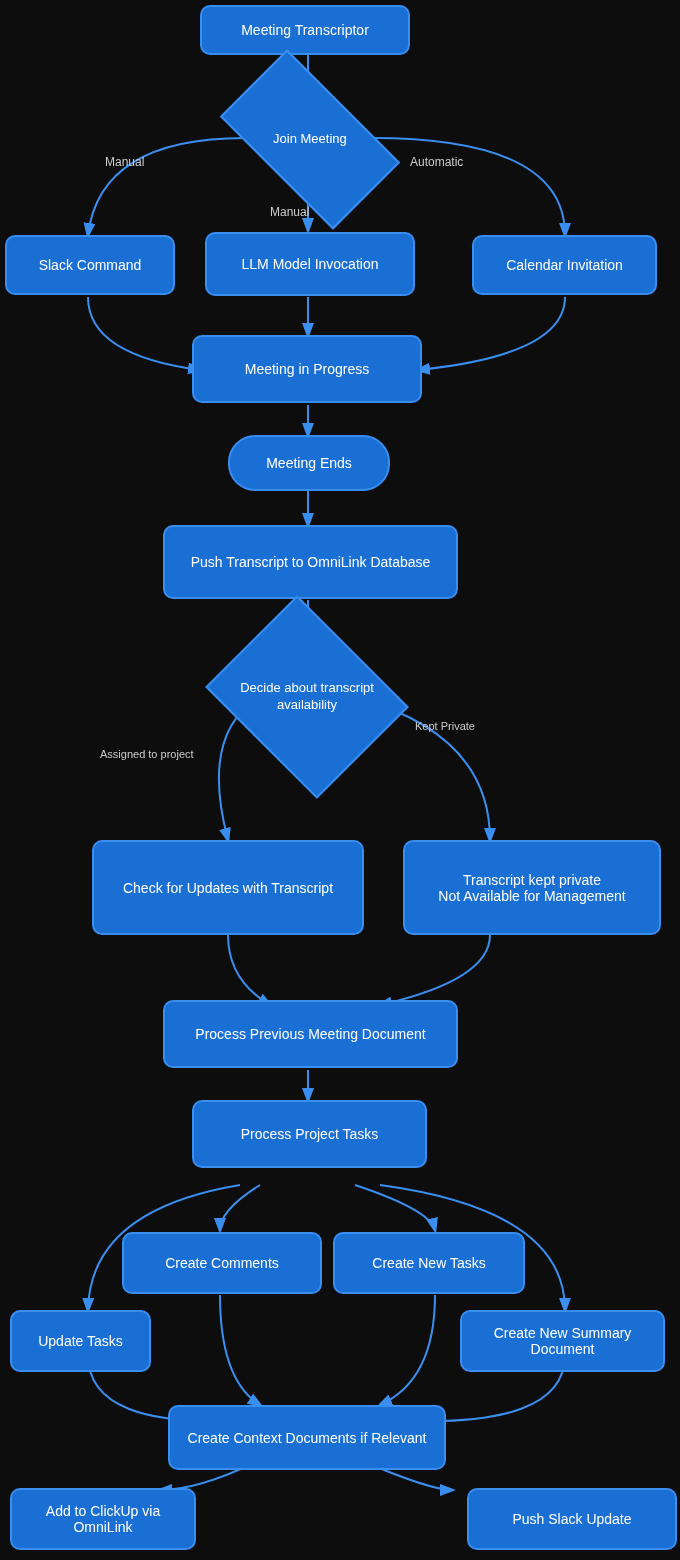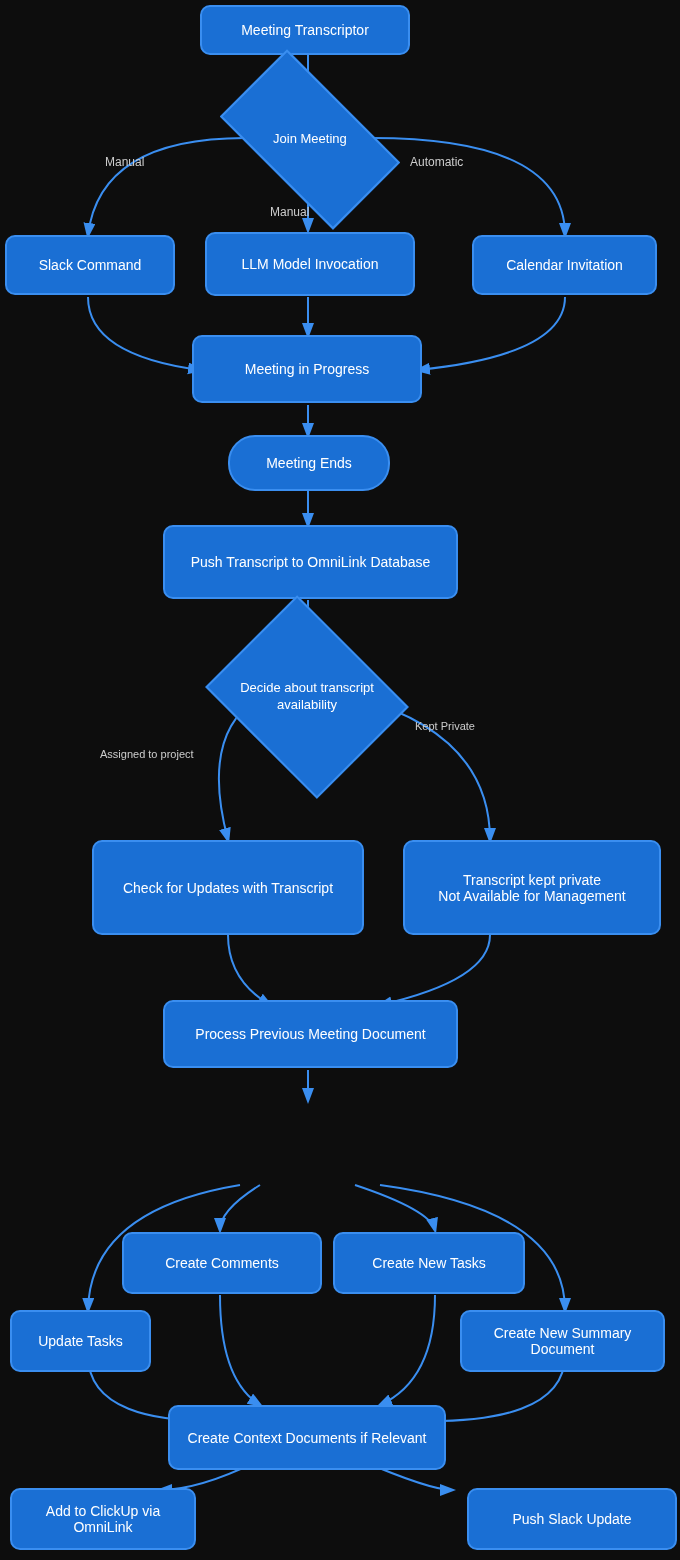--- a/index.html
+++ b/index.html
@@ -195,20 +195,23 @@
 
   <div class="node-rect" style="left:403px; top:840px; width:258px; height:95px;">
     <span style="white-space: pre-line;">Transcript kept private
 Not Available for Management</span>
   </div>
 
   <div class="node-rect" style="left:163px; top:1000px; width:295px; height:68px;">
     <span>Process Previous Meeting Document</span>
   </div>
 
+  <div class="node-rect" style="left:192px; top:1100px; width:235px; height:68px;">
+    <span>Process Project Tasks</span>
+  </div>
 
   <div class="node-rect" style="left:122px; top:1232px; width:200px; height:62px;">
     <span>Create Comments</span>
   </div>
 
   <div class="node-rect" style="left:333px; top:1232px; width:192px; height:62px;">
     <span>Create New Tasks</span>
   </div>
 
   <div class="node-rect" style="left:10px; top:1310px; width:141px; height:62px;align-items:center;">

